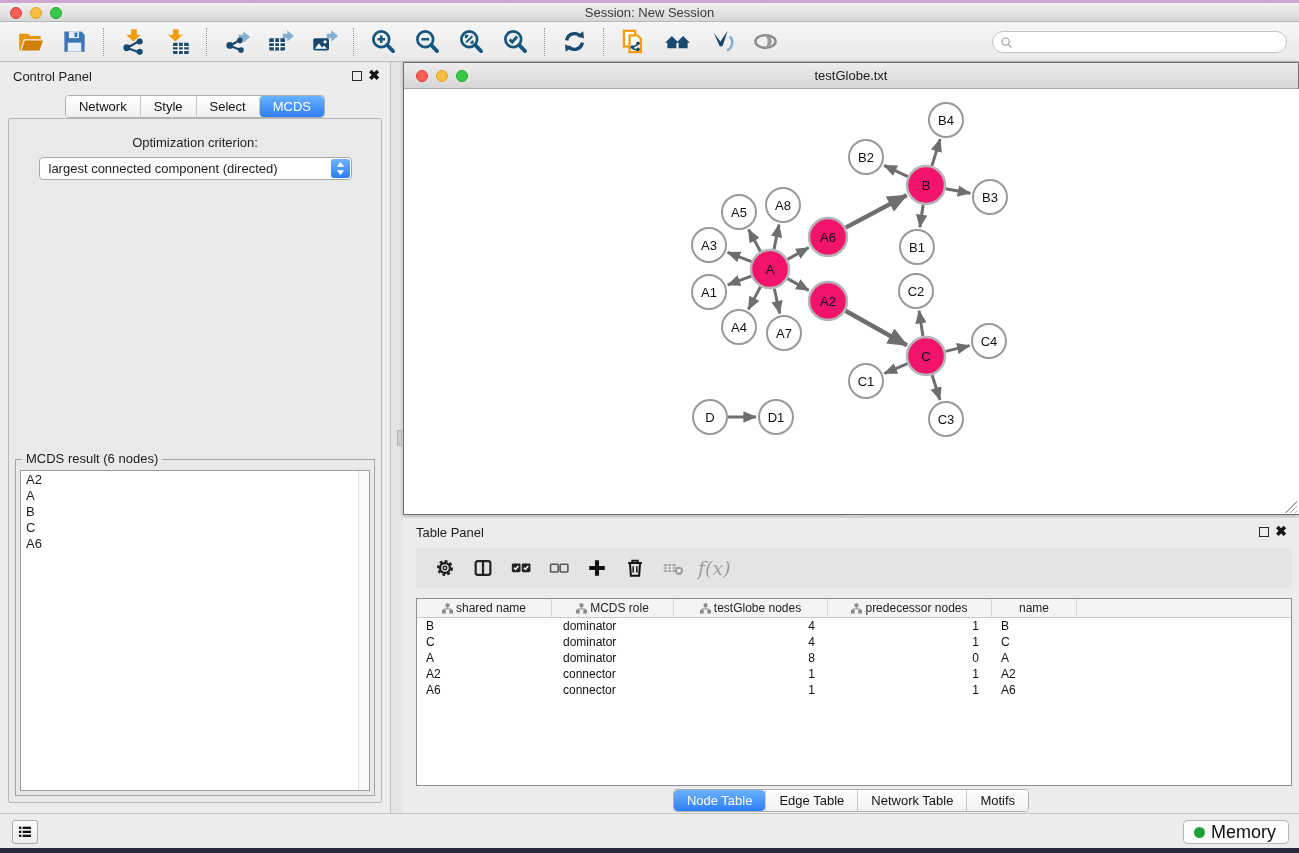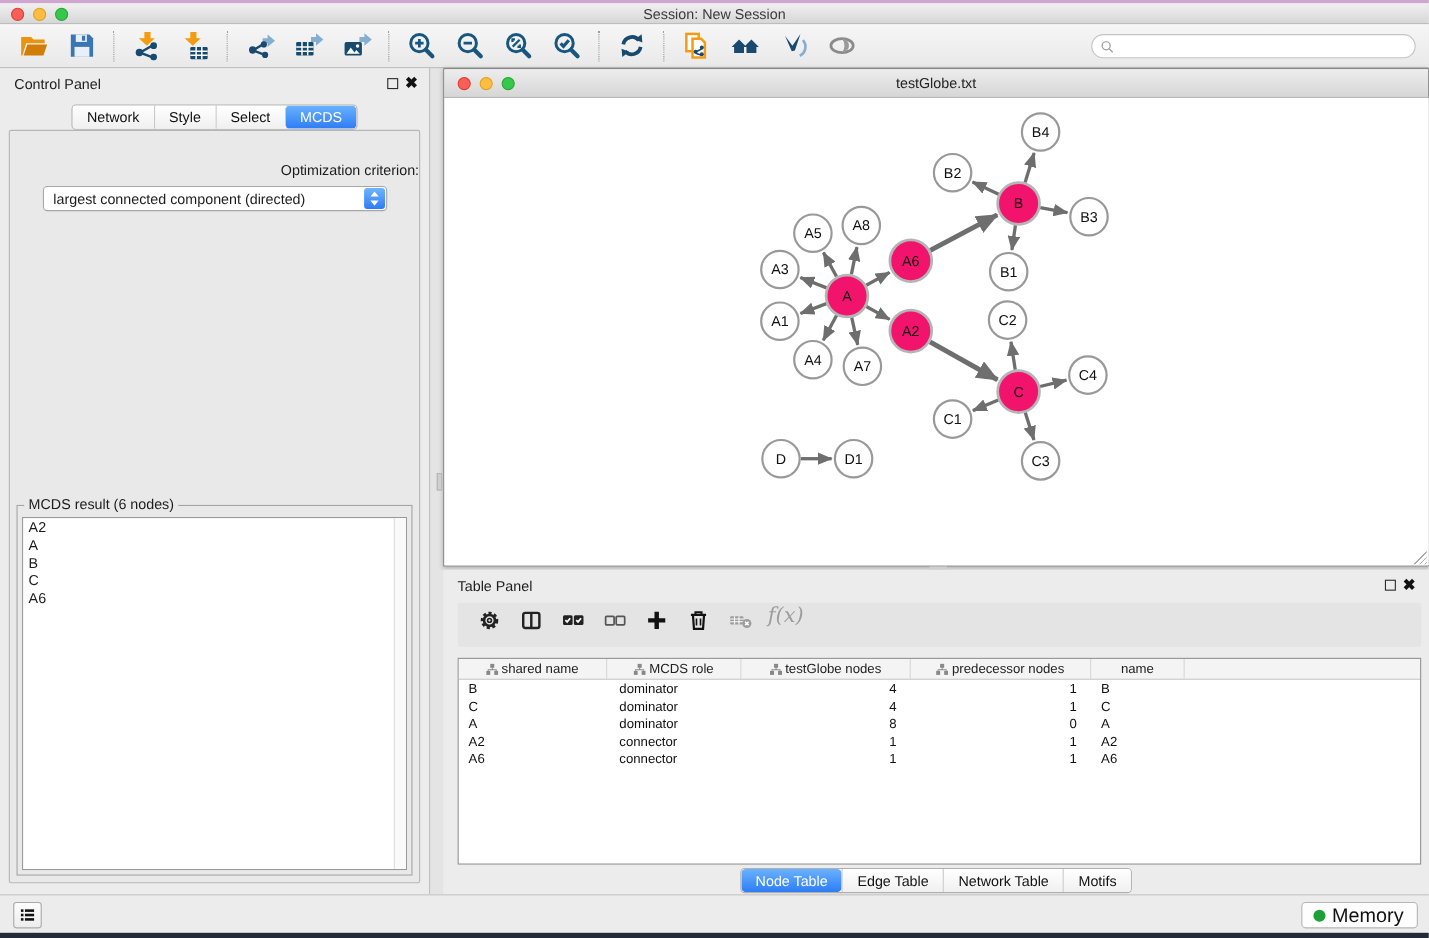--- a/index.html
+++ b/index.html
@@ -37,21 +37,21 @@
   .close-x { position:absolute; top:5px; font-weight:bold; font-size:14px; color:#111; }
   .cp-float { right:28px; } .cp-close { right:10px; }
 
   .tabgroup { display:inline-flex; border:1px solid #b0b0b0; border-radius:4px; overflow:hidden; background:#fff; }
   .tab { padding:3px 13px; background:linear-gradient(#ffffff,#f0f0f0); border-left:1px solid #c9c9c9; color:#111; }
   .tab:first-child { border-left:none; }
   .tab.active { background:linear-gradient(#69b2ff,#2e7cf6); color:#fff; border-radius:4px; }
   .cp-tabs { position:absolute; left:0; top:33px; width:100%; text-align:center; }
 
   .cp-content { position:absolute; left:8px; right:8px; top:56px; bottom:10px; background:#e9e9e9; border:1px solid #b6b6b6; border-radius:2px; }
-  .opt-label { margin-top:28px; text-align:right; }
+  .opt-label { margin-top:16px; text-align:center; }
   .dropdown { position:relative; width:313px; height:23px; margin:7px auto 0; background:#fff; border:1px solid #a8a8a8; border-radius:4px; }
   .dropdown .dd-text { position:absolute; left:9px; top:3px; white-space:nowrap; }
   .dd-stepper { position:absolute; right:1px; top:1px; width:19px; height:19px; background:linear-gradient(#6fb4ff,#2e7cf6); border-radius:3px; }
   .dd-stepper svg { position:absolute; left:3px; top:2px; width:13px; height:15px; }
   .btn-row { margin-top:11px; text-align:center; }
   .pushbtn { display:inline-block; padding:3px 15px; background:linear-gradient(#ffffff,#f1f1f1); border:1px solid #ababab; border-radius:4px; margin:0 7px; color:#111; }
 
   .groupbox { position:absolute; left:6px; right:6px; top:340px; bottom:6px; border:1px solid #a5a5a5; }
   .groupbox .legend { position:absolute; left:6px; top:-9px; background:#e9e9e9; padding:0 4px; }
   .result-list { position:absolute; left:4px; right:4px; top:10px; bottom:4px; background:#fff; border:1px solid #9a9a9a; overflow:hidden; }
@@ -65,21 +65,21 @@
   .nw-lights { left:12px; top:7px; }
   .nw-canvas { position:absolute; left:0; top:26px; width:1018px; height:425px; background:#fff; }
   .resize-grip { position:absolute; right:1px; bottom:1px; width:12px; height:12px;
     background:linear-gradient(135deg, transparent 50%, #aaa 50%, #aaa 55%, transparent 55%, transparent 70%, #aaa 70%, #aaa 75%, transparent 75%, transparent 90%, #aaa 90%, #aaa 95%, transparent 95%); }
   .split-handle-v { position:absolute; left:397px; top:430px; width:5px; height:16px; background:#cfcfcf; border:1px solid #b5b5b5; }
   .split-handle-h { position:absolute; left:845px; top:515px; width:16px; height:4px; background:#cfcfcf; }
 
   
   .table-panel { position:absolute; left:403px; top:518px; width:896px; height:295px; background:#ececec; }
   .tp-float { right:30px; } .tp-close { right:12px; }
-  .tp-toolbar { position:absolute; left:13px; right:7px; top:30px; height:40px; background:#e4e4e4; border-radius:3px; display:flex; padding-left:10px; }
+  .tp-toolbar { position:absolute; left:13px; right:7px; top:30px; height:40px; background:#e4e4e4; border-radius:3px; display:flex; align-items:center; padding-left:10px; }
   .tp-btn { width:38px; height:32px; border:none; background:transparent; display:flex; align-items:center; justify-content:center; }
   .tp-btn svg { width:22px; height:22px; }
   .fx-label { font-family:"DejaVu Serif", serif; font-style:italic; font-size:19px; color:#9d9d9d; margin-left:6px; }
 
   .datatable { position:absolute; left:13px; right:7px; top:80px; height:188px; background:#fff; border:1px solid #8f8f8f; overflow:hidden; }
   .trow { display:grid; grid-template-columns:135px 122px 154px 164px 85px 1fr; }
   .thead { background:#f4f4f4; border-bottom:1px solid #c9c9c9; height:19px; }
   .th { position:relative; display:flex; align-items:center; justify-content:center; gap:3px; font-size:12px; color:#222; border-right:1px solid #d8d8d8; }
   .th svg { width:11px; height:11px; }
   .tbody .trow { height:16px; }

